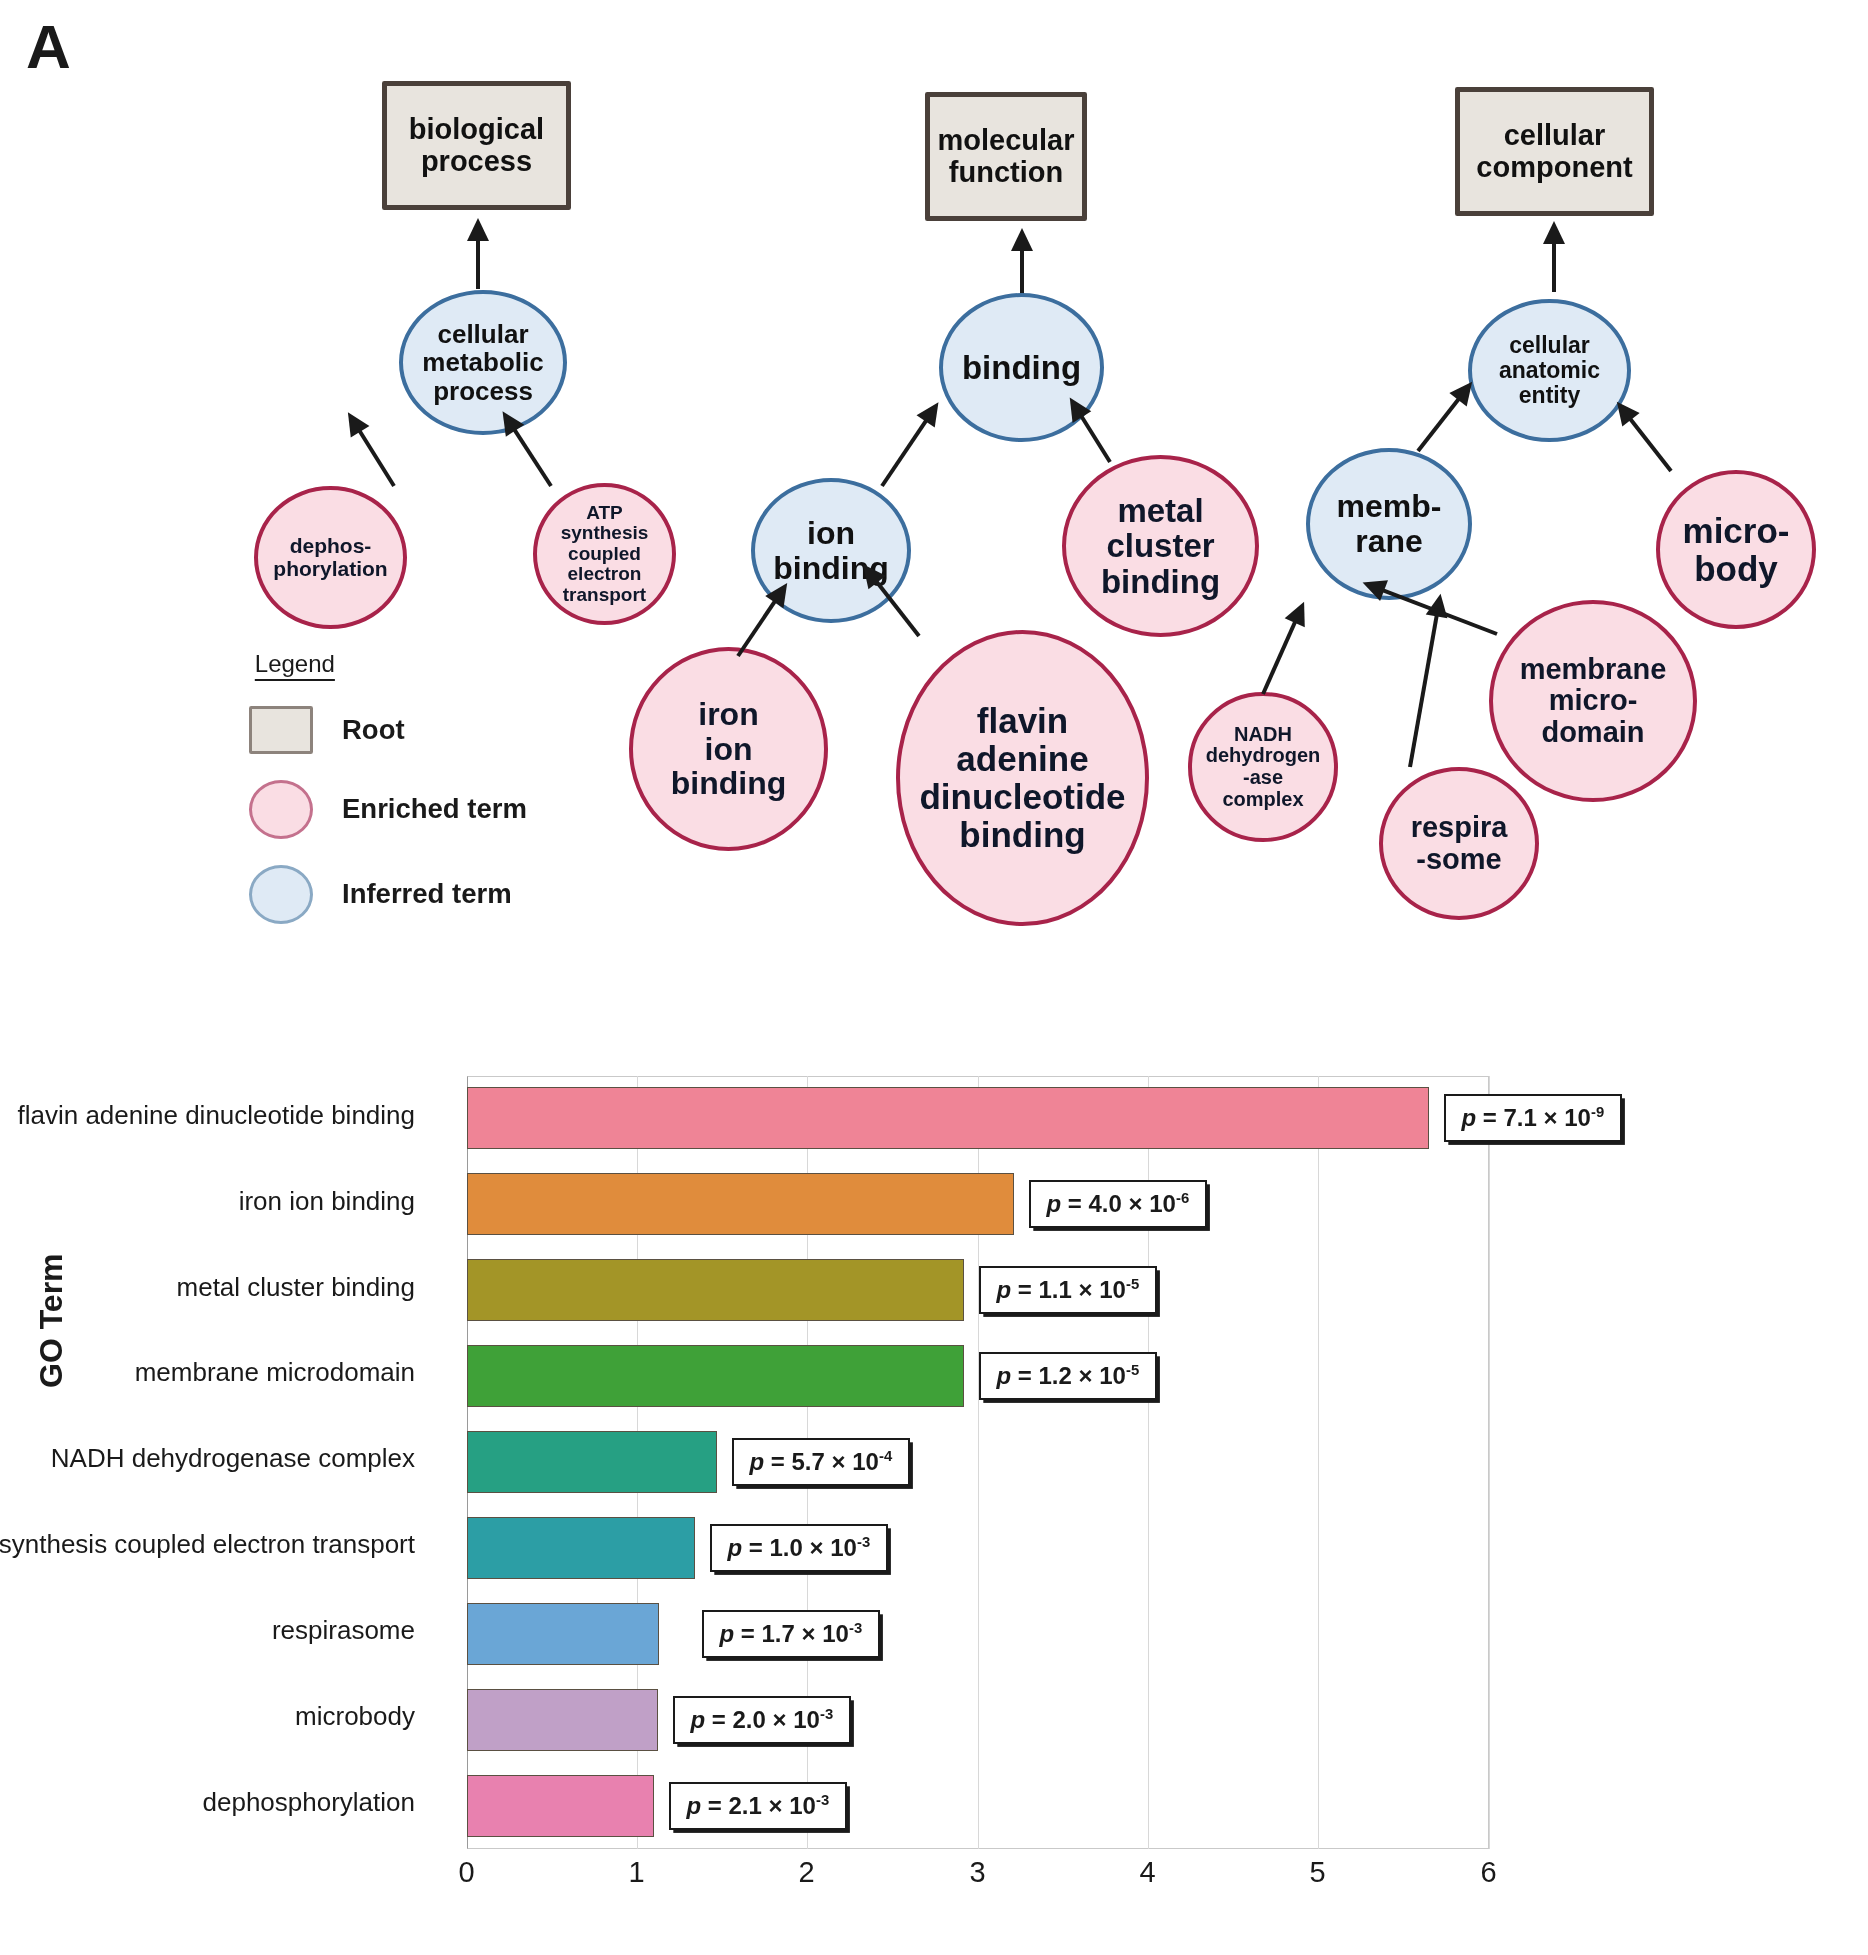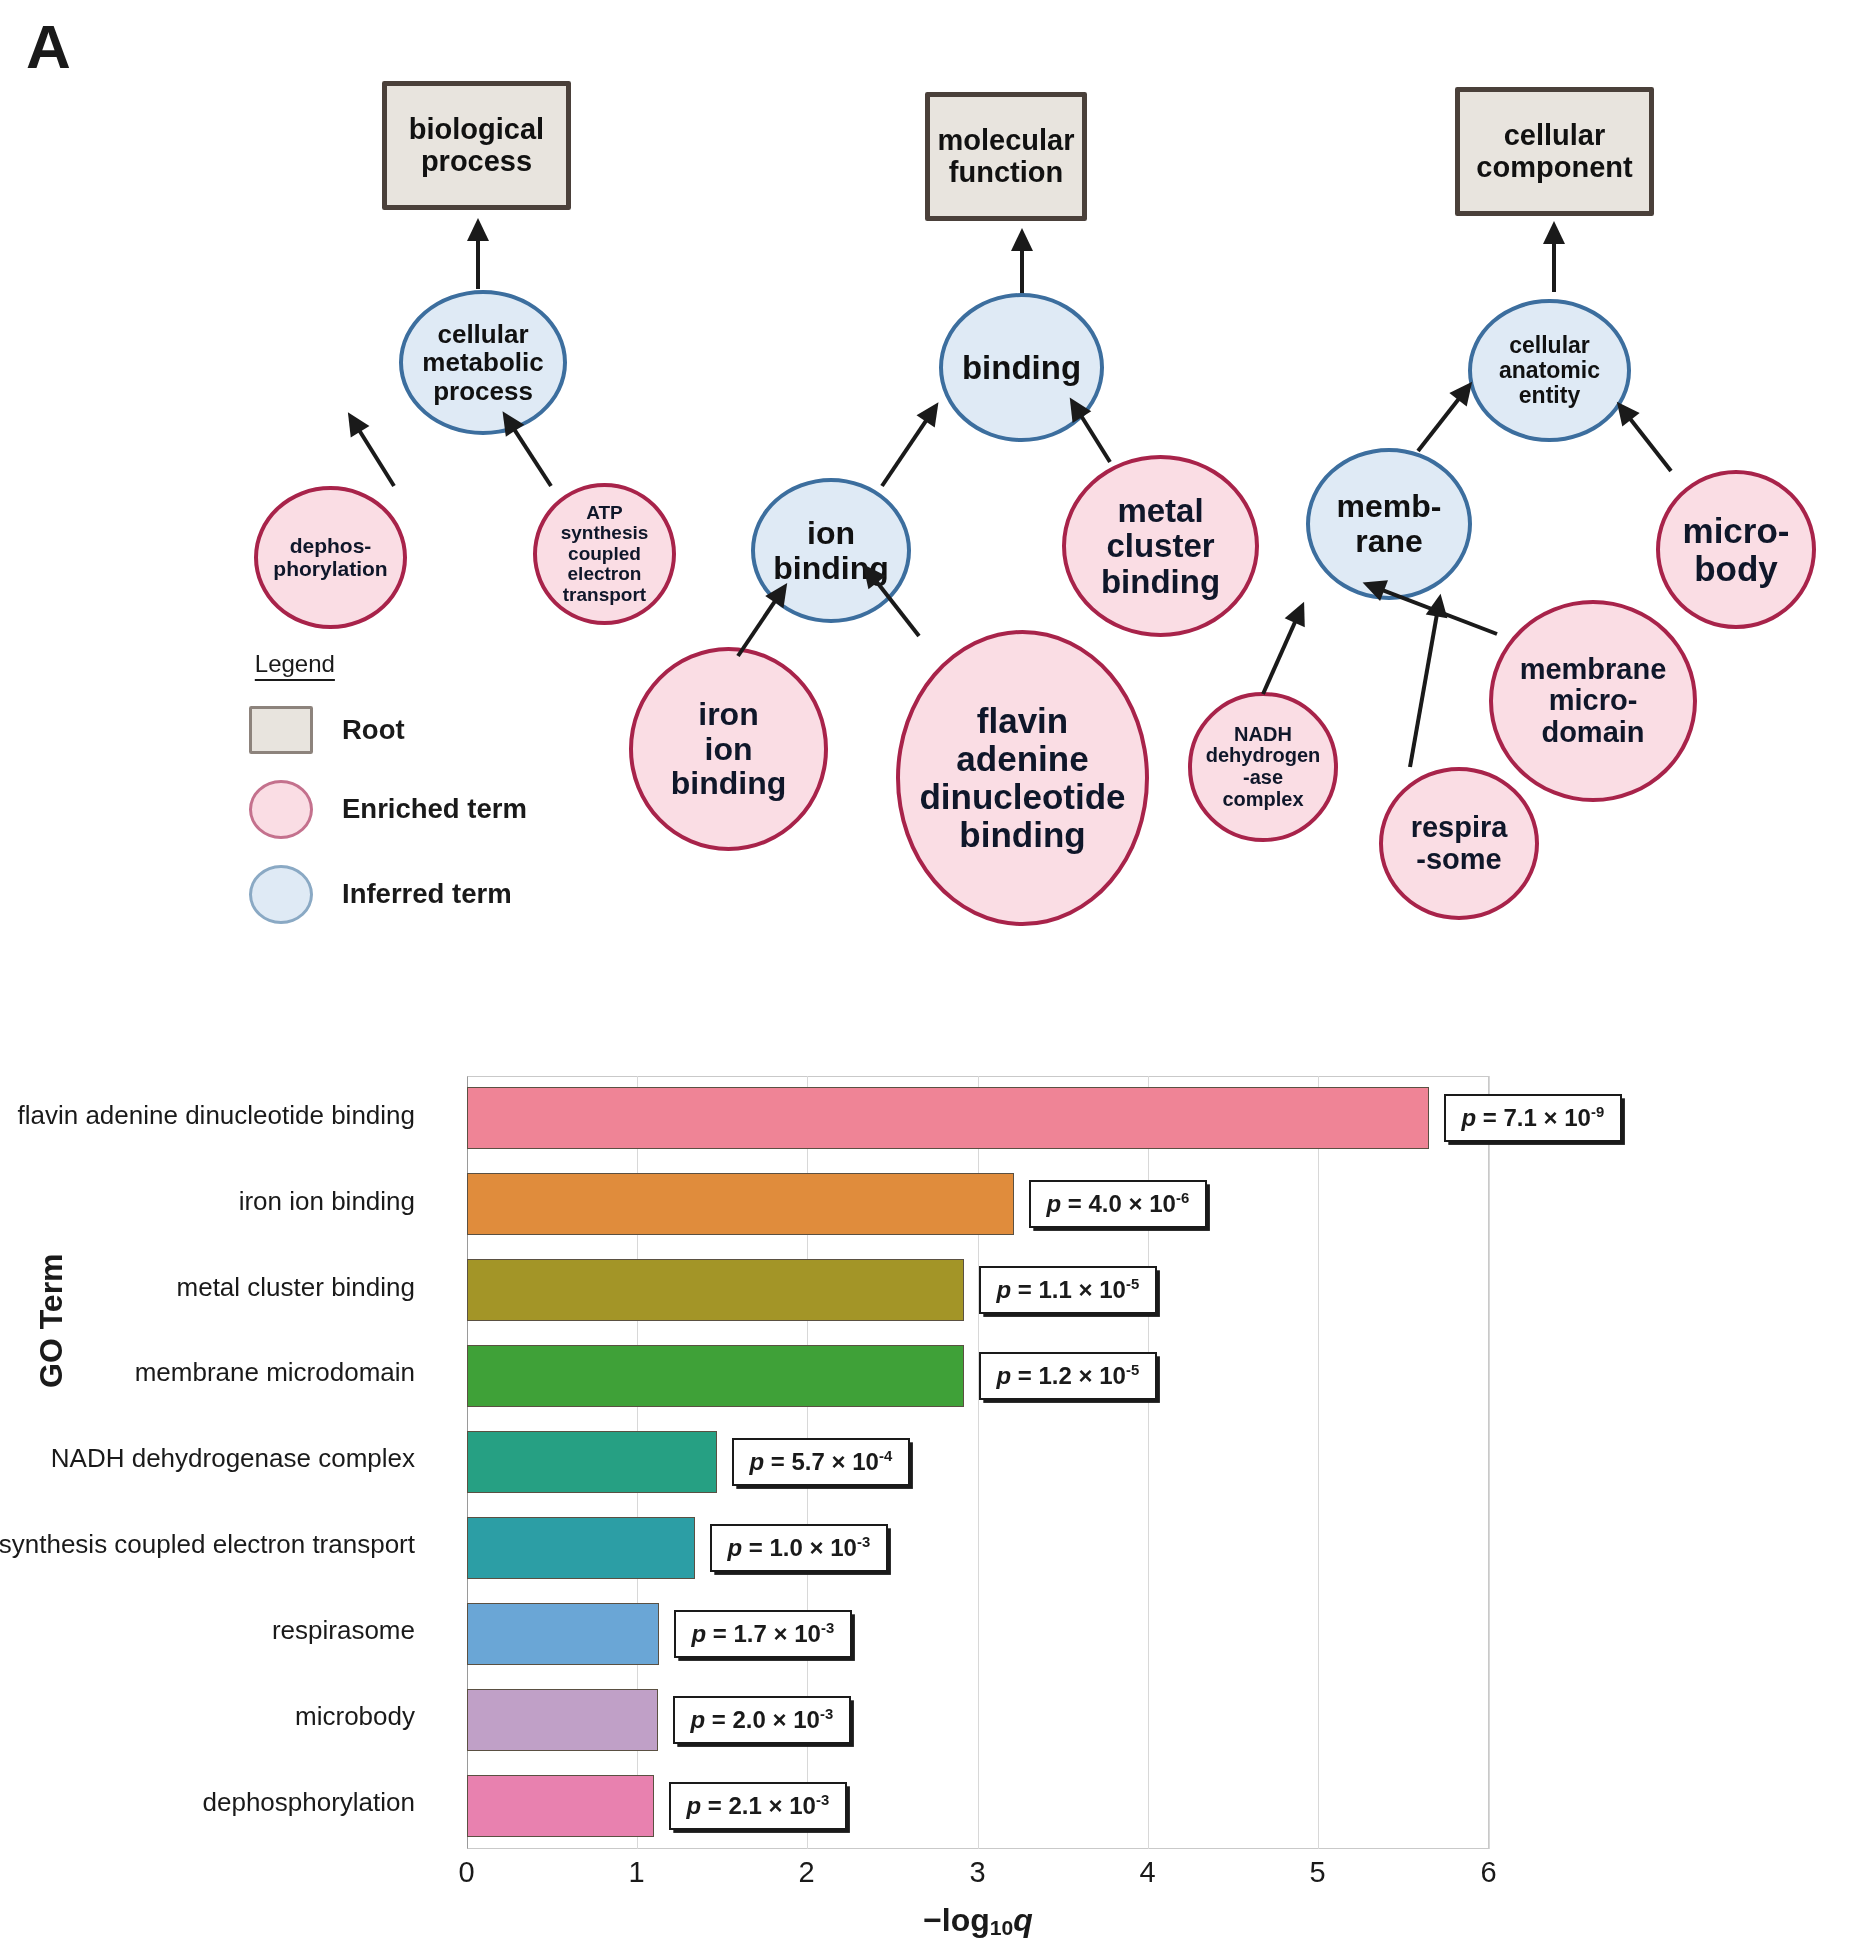--- a/index.html
+++ b/index.html
@@ -261,21 +261,21 @@
         <div class="plabel"><i>p</i> = 1.2 × 10<sup>-5</sup></div>
       </div>
       <div class="bar-row" style="top: 419px; left: 467px;">
         <div class="bar" style="width: 250px; background: rgb(38, 160, 131);"></div>
         <div class="plabel"><i>p</i> = 5.7 × 10<sup>-4</sup></div>
       </div>
       <div class="bar-row" style="top: 505px; left: 467px;">
         <div class="bar" style="width: 228px; background: rgb(44, 158, 165);"></div>
         <div class="plabel"><i>p</i> = 1.0 × 10<sup>-3</sup></div>
       </div>
-      <div class="bar-row" style="top: 591px; left: 467px;">
+      <div class="bar-row" style="top: 591px; left: 467px; gap: 28px;">
         <div class="bar" style="width: 192px; background: rgb(106, 166, 214);"></div>
         <div class="plabel"><i>p</i> = 1.7 × 10<sup>-3</sup></div>
       </div>
       <div class="bar-row" style="top: 677px; left: 467px;">
         <div class="bar" style="width: 191px; background: rgb(192, 160, 199);"></div>
         <div class="plabel"><i>p</i> = 2.0 × 10<sup>-3</sup></div>
       </div>
       <div class="bar-row" style="top: 763px; left: 467px;">
         <div class="bar" style="width: 187px; background: rgb(232, 129, 175);"></div>
         <div class="plabel"><i>p</i> = 2.1 × 10<sup>-3</sup></div>
@@ -294,15 +294,14 @@
     </div>
   <div id="xticks">
       <div class="xtick" style="left: 467px;">0</div>
       <div class="xtick" style="left: 637px;">1</div>
       <div class="xtick" style="left: 807px;">2</div>
       <div class="xtick" style="left: 978px;">3</div>
       <div class="xtick" style="left: 1148px;">4</div>
       <div class="xtick" style="left: 1318px;">5</div>
       <div class="xtick" style="left: 1489px;">6</div>
     </div>
-  <div id="xaxis-title">−log<sub>10</sub><i>q</i></div>
 </div>
 
 
 </body></html>

